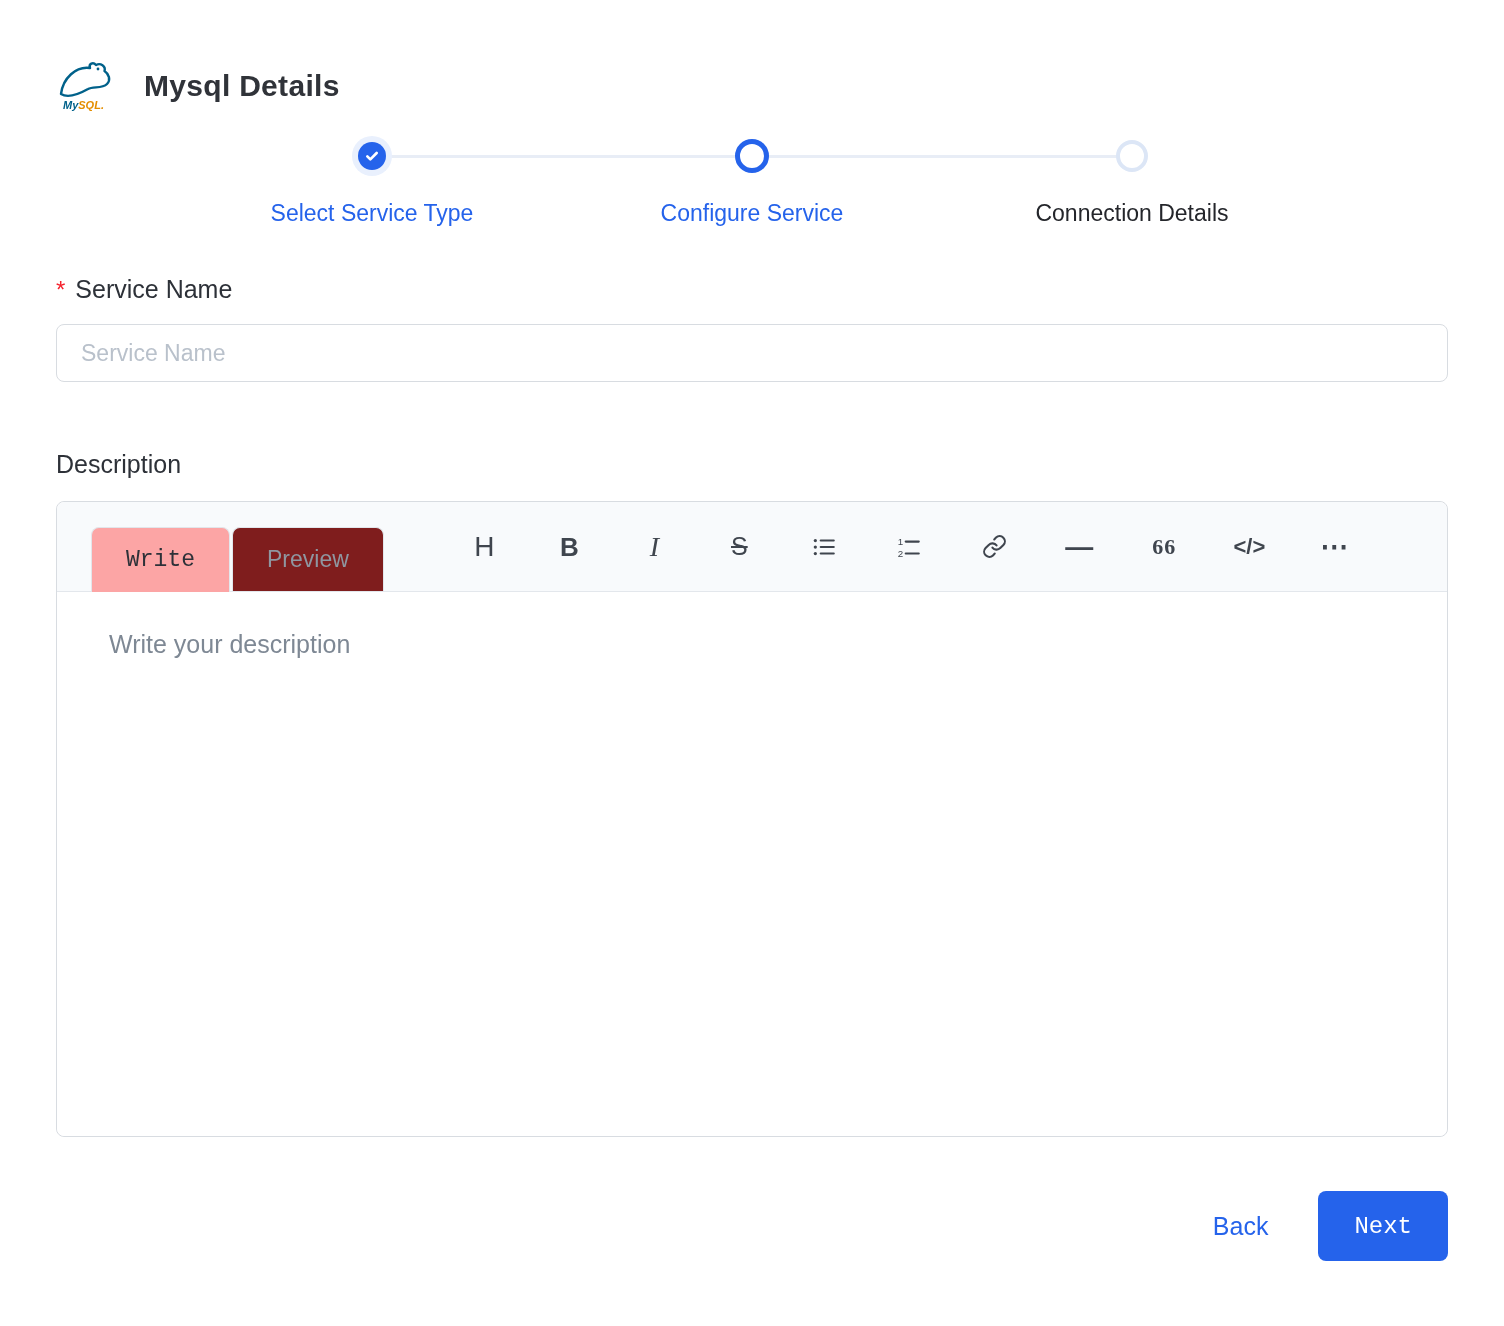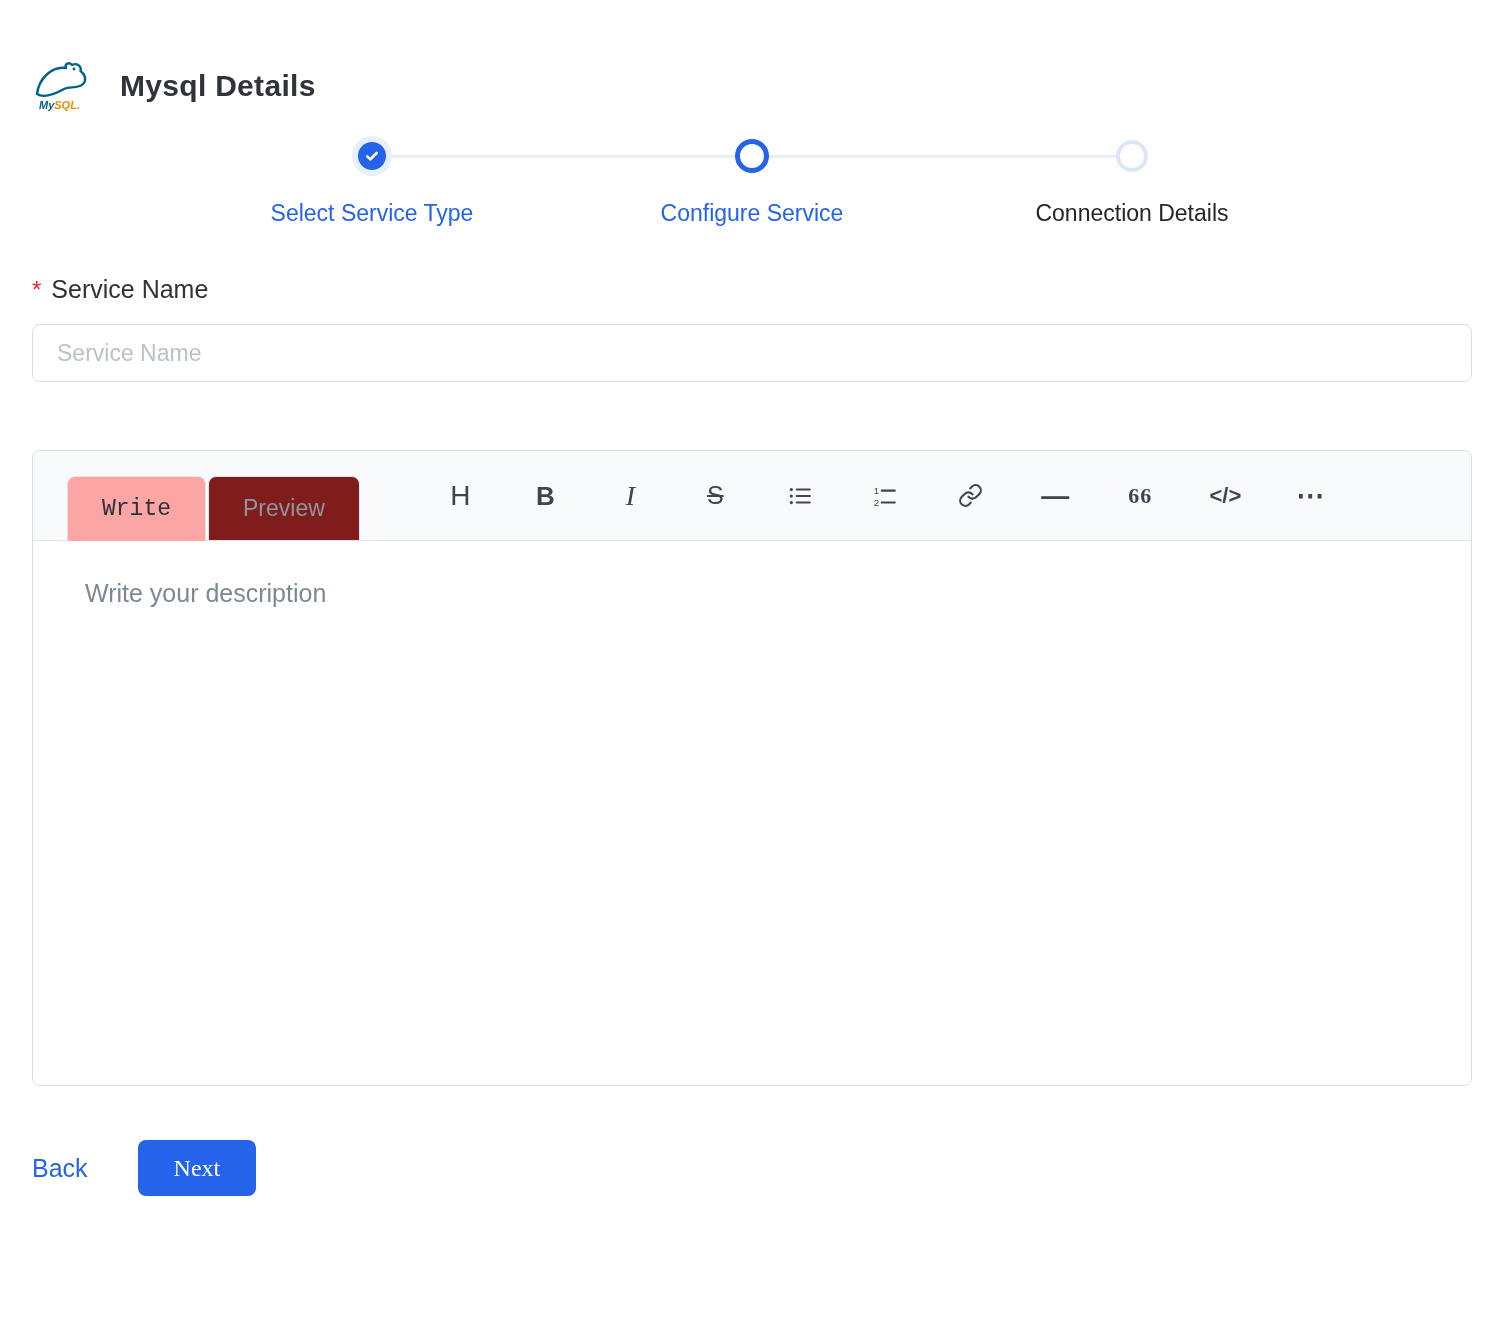--- a/index.html
+++ b/index.html
@@ -8,21 +8,21 @@
     --pending-ring:#dce6f6;
     --required:#f5222d;
     --line:#e8edf6;
   }
   *{box-sizing:border-box;}
   html,body{margin:0;padding:0;}
   body{
     width:1504px;height:1326px;background:#ffffff;
     font-family:"Liberation Sans", sans-serif;color:#2d3138;overflow:hidden;
   }
-  .page{width:100%;height:100%;padding:58px 32px 0;}
+  .page{width:100%;height:100%;padding:58px 56px 0;}
 
   
   .app-header{display:flex;align-items:center;gap:30px;}
   .logo{width:58px;height:56px;display:block;}
   .title{margin:0;font-size:30px;font-weight:600;color:#303339;letter-spacing:.3px;}
 
   
   .stepper{position:relative;width:1100px;margin:24px auto 0;display:flex;justify-content:space-between;}
   .stepper-line{position:absolute;top:17px;left:170px;right:170px;height:3px;background:var(--line);border-radius:2px;z-index:0;}
   .step{width:340px;display:flex;flex-direction:column;align-items:center;position:relative;z-index:1;}
@@ -60,23 +60,23 @@
   .g-italic{font-family:"Liberation Serif", serif;font-style:italic;font-size:28px;}
   .g-strike{text-decoration:line-through;font-size:25px;}
   .g-hr{font-size:28px;font-weight:600;}
   .g-quote{font-family:"Liberation Serif", serif;font-weight:700;font-size:22px;letter-spacing:1px;}
   .g-code{font-size:22px;font-weight:600;}
   .g-more{font-size:28px;font-weight:700;}
   .editor-area{flex:1;border:none;outline:none;resize:none;padding:38px 52px;font-size:25px;color:#2d3138;font-family:inherit;border-radius:0 0 8px 8px;background:#fff;}
   .editor-area::placeholder{color:#7e8894;}
 
   
-  .actions{display:flex;justify-content:flex-start;align-items:center;gap:50px;margin-top:54px;}
+  .actions{display:flex;justify-content:flex-end;align-items:center;gap:50px;margin-top:54px;}
   .back-link{background:none;border:none;color:var(--accent);font-size:25px;cursor:pointer;font-family:inherit;padding:0;}
-  .next-button{background:var(--accent);color:#fff;border:none;border-radius:8px;height:56px;padding:0 36px;font-size:24px;cursor:pointer;font-family:Liberation Serif, serif;}
+  .next-button{background:var(--accent);color:#fff;border:none;border-radius:8px;height:70px;padding:0 36px;font-size:24px;cursor:pointer;font-family:Liberation Mono, monospace;}
 </style>
 </head>
 <body>
 
 <div class="page">
 
   <header class="app-header">
     <span class="logo">
       <svg width="58" height="56" viewBox="0 0 58 56" xmlns="http://www.w3.org/2000/svg">
         <path d="M5 36 C7 20 20 8 34 10 C32.5 6 37 3.5 40 7 C44.5 4.5 50 8 48.5 13 C53 16 55 22 51 26 C46 31 37 28 32 31 C24 35.5 13 41 5 36 Z" fill="none" stroke="#00618a" stroke-width="2.4" stroke-linejoin="round"></path>
@@ -119,20 +119,21 @@
   </div>
 
   <div class="section-service-name">
     <label class="field-label">
       <span class="req">*</span><span>Service Name</span>
     </label>
     <input class="text-input" type="text" placeholder="Service Name" style="">
   </div>
 
   <div class="section-description">
+    <label class="field-label">Description</label>
 
     <div class="editor">
       <div class="editor-toolbar">
         <div class="tabs">
           <button class="tab active-tab">Write</button>
           <button class="tab inactive-tab">Preview</button>
         </div>
         <div class="tools">
           <button class="tool">
               <span class="g g-heading">H</span>

